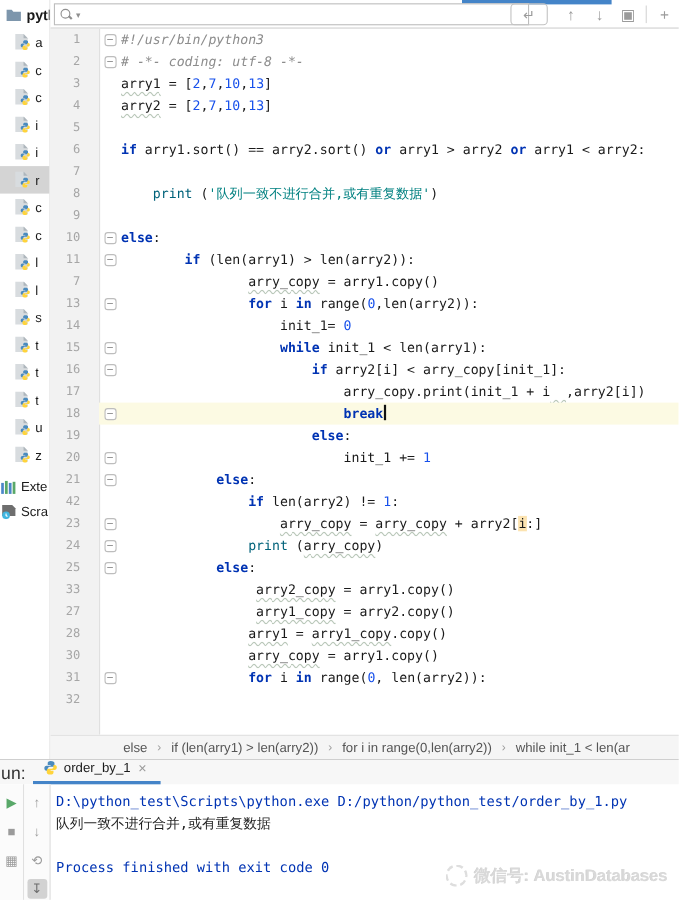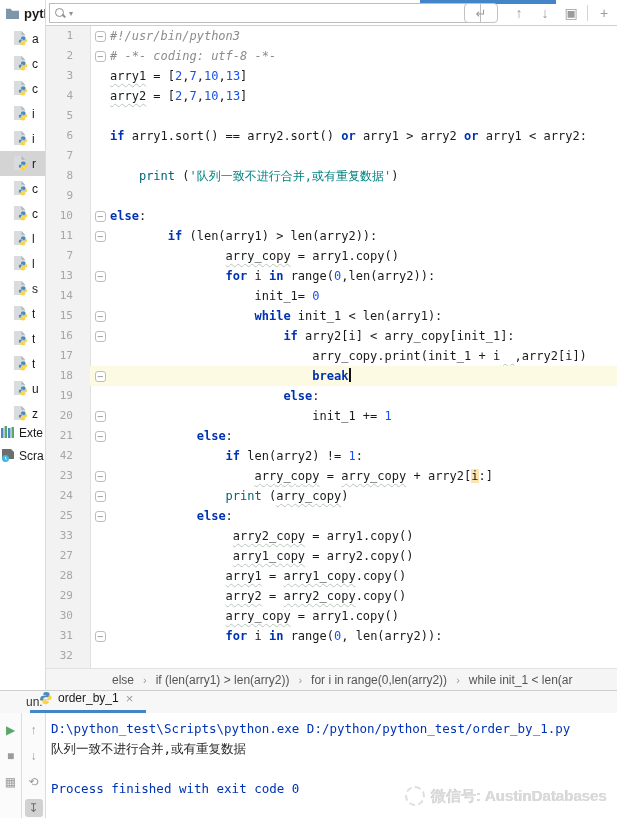--- a/index.html
+++ b/index.html
@@ -13,21 +13,21 @@
   .app{position:absolute;inset:0;}
 
   
   .sidebar{position:absolute;left:0;top:0;width:46px;height:690px;background:#fff;
            border-right:1px solid #DCDCDC;overflow:hidden;white-space:nowrap;}
   .proj-root{height:26px;display:flex;align-items:center;gap:4px;padding-left:5px;
              font-weight:bold;font-size:13px;color:#1a1a1a;}
   .file-row{height:25px;display:flex;align-items:center;gap:4px;padding-left:13px;
             font-size:12px;color:#1a1a1a;}
   .file-row.selected{background:#D4D4D4;}
-  .special-row{height:23px;display:flex;align-items:flex-start;gap:4px;padding-left:1px;
+  .special-row{height:23px;display:flex;align-items:flex-end;gap:4px;padding-left:1px;
                font-size:12px;color:#1a1a1a;}
   .frag{overflow:hidden;}
 
   
   .editor-pane{position:absolute;left:46px;top:0;right:0;height:690px;background:#fff;}
   .findbar{position:absolute;left:0;top:0;right:0;height:26px;background:#fff;
            border-bottom:1px solid #CFCFCF;}
   .top-strip{position:absolute;left:374px;top:0;width:136px;height:4px;background:var(--accent);}
   .search-box{position:absolute;left:3px;top:3px;width:432px;height:20px;border:1px solid #BDBDBD;
               background:#fff;display:flex;align-items:center;padding-left:5px;gap:2px;}
@@ -67,21 +67,21 @@
 
   .breadcrumbs{position:absolute;left:0;top:668px;right:0;height:22px;background:#F5F5F5;
                border-top:1px solid #E2E2E2;display:flex;align-items:center;
                padding-left:66px;font-size:12px;color:#555;gap:9px;white-space:nowrap;overflow:hidden;}
   .bc-sep{color:#9B9B9B;font-size:11px;}
 
   
   .runpanel{position:absolute;left:0;top:690px;right:0;height:128px;background:#fff;
             border-top:1px solid #CFCFCF;}
   .run-header{position:absolute;left:0;top:0;right:0;height:22px;background:#F7F7F7;}
-  .run-label{position:absolute;left:1px;top:4px;font-size:12px;color:#333;padding-left:25px;}
+  .run-label{position:absolute;left:1px;top:4px;font-size:16px;color:#333;}
   .run-tab{position:absolute;left:34px;top:0;height:22px;display:flex;
            gap:5px;padding:0 5px;font-size:12px;color:#1a1a1a;}
   .tab-close{color:#9B9B9B;font-size:13px;margin-left:2px;}
   .run-tab-underline{position:absolute;left:30px;top:19px;width:116px;height:3px;background:var(--accent);}
 
   .console-wrap{position:absolute;left:0;top:22px;right:0;bottom:0;}
   .ctb{position:absolute;top:0;bottom:0;display:flex;flex-direction:column;align-items:center;
        padding-top:8px;gap:8px;background:#FBFBFB;}
   .ctb1{left:0;width:22px;border-right:1px solid #DDD;}
   .ctb2{left:22px;width:24px;border-right:1px solid #DDD;}
@@ -581,27 +581,20 @@
           </span>
         </div>
         <div class="code-row">
           <span class="gutter">28</span>
           <span class="rest">
             <span class="foldcol"></span>
             <span class="code"><span class="tk-pl">                </span><span class="tk-typo">arry1</span><span class="tk-pl"> = </span><span class="tk-typo">arry1_copy</span><span class="tk-pl">.copy()</span></span>
           </span>
         </div>
         <div class="code-row">
-          <span class="gutter">29</span>
-          <span class="rest">
-            <span class="foldcol"></span>
-            <span class="code"><span class="tk-pl">                </span><span class="tk-typo">arry2</span><span class="tk-pl"> = </span><span class="tk-typo">arry2_copy</span><span class="tk-pl">.copy()</span></span>
-          </span>
-        </div>
-        <div class="code-row">
           <span class="gutter">30</span>
           <span class="rest">
             <span class="foldcol"></span>
             <span class="code"><span class="tk-pl">                </span><span class="tk-typo">arry_copy</span><span class="tk-pl"> = arry1.copy()</span></span>
           </span>
         </div>
         <div class="code-row">
           <span class="gutter">31</span>
           <span class="rest">
             <span class="foldcol">

